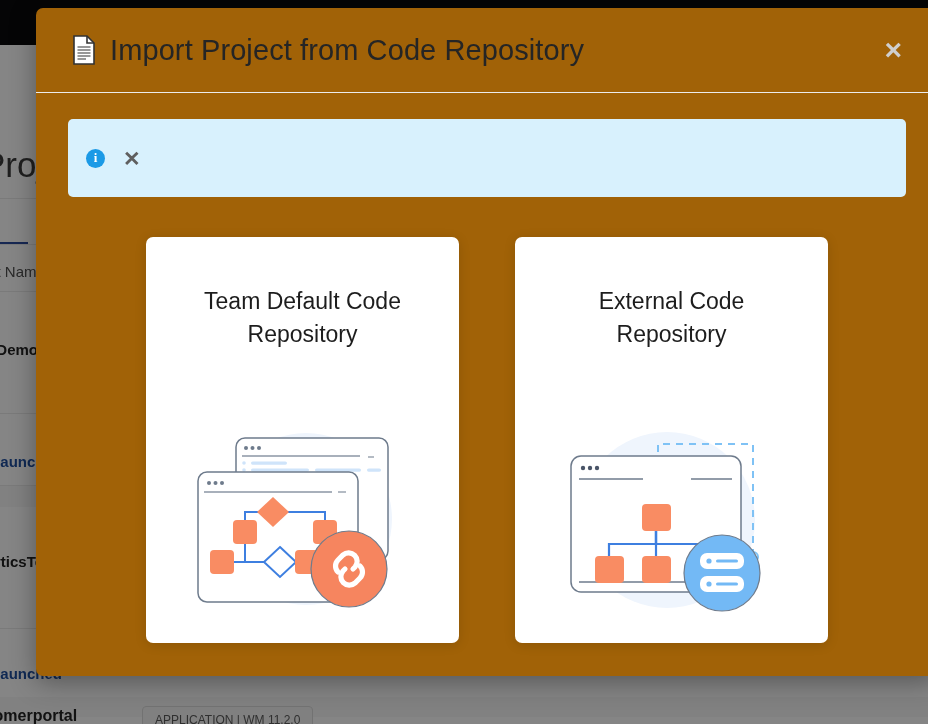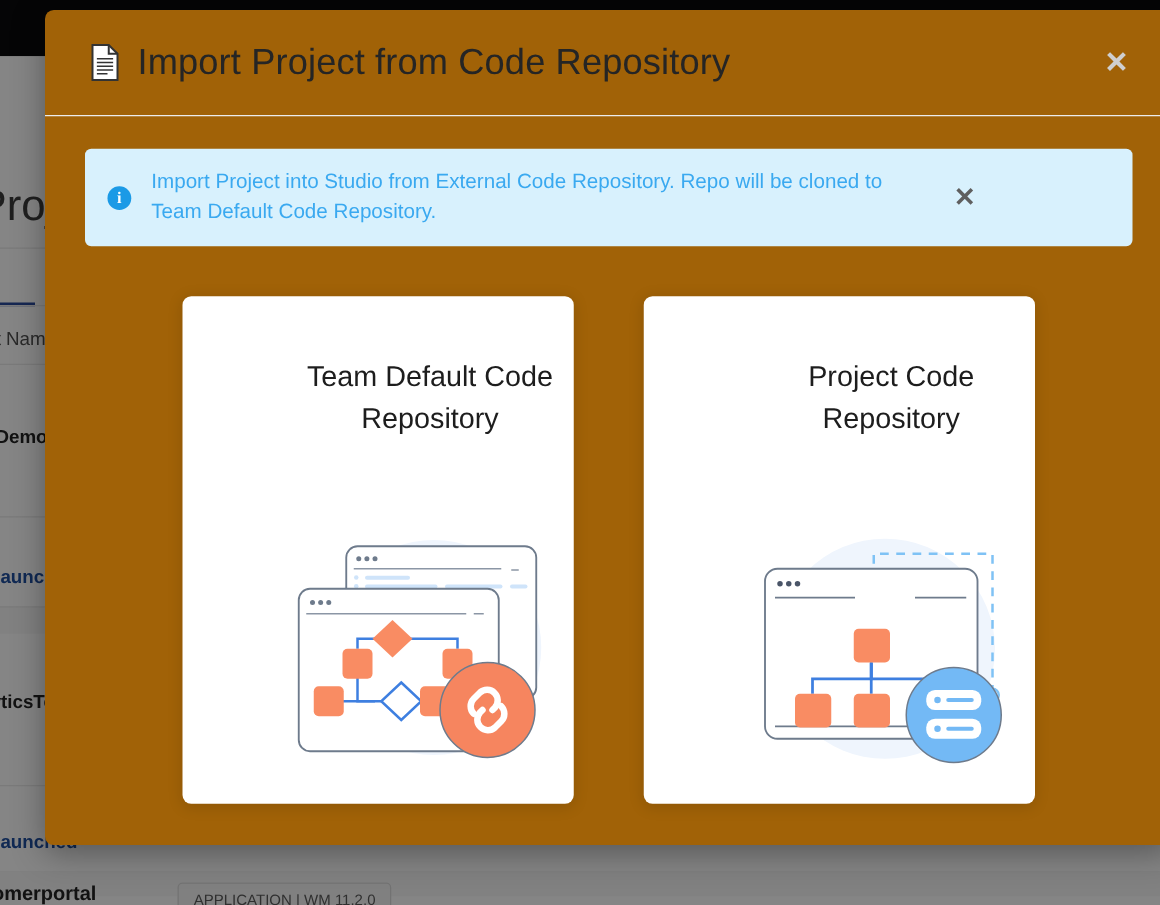--- a/index.html
+++ b/index.html
@@ -194,21 +194,21 @@
   }
   .option-card {
     width: 313px;
     height: 406px;
     background: #fff;
     border-radius: 7px;
     box-shadow: 0 2px 12px rgba(0,0,0,0.13);
     cursor: pointer;
     display: flex;
     flex-direction: column;
-    align-items: flex-end;
+    align-items: center;
     padding-top: 48px;
     transition: box-shadow .15s;
   }
   .option-title {
     font-size: 23px;
     color: #1d1d1d;
     text-align: center;
     line-height: 1.45;
     width: 230px;
     font-weight: normal;
@@ -279,21 +279,20 @@
       </svg>
     </span>
     <h1 class="modal-title">Import Project from Code Repository</h1>
     <button class="modal-close">×</button>
   </div>
 
   <div class="modal-body">
 
     <div class="info-banner">
       <span class="info-icon">i</span>
-      <div class="info-text">Import Project into Studio from External Code Repository. Repo will be cloned to Team Default Code Repository.</div>
       <button class="banner-close">✕</button>
     </div>
 
     <div class="cards">
 
       <div class="option-card">
         <div class="option-title">Team Default Code Repository</div>
         <div class="illus">
           <svg width="230" height="205" viewBox="0 0 230 205">
             <circle cx="118" cy="103" r="86" fill="#EFF5FD"></circle>
@@ -341,21 +340,21 @@
             <circle cx="161" cy="153" r="38" fill="#F6855F" stroke="#6E7B8C" stroke-width="1.2"></circle>
             <g transform="translate(161,153)" fill="none" stroke="#fff" stroke-width="5.2" stroke-linecap="round">
               <path d="M-11 3 a8.5 8.5 0 0 1 0 -12 l5 -5 a8.5 8.5 0 0 1 12 12 l-2 2"></path>
               <path d="M11 -3 a8.5 8.5 0 0 1 0 12 l-5 5 a8.5 8.5 0 0 1 -12 -12 l2 -2"></path>
             </g>
           </svg>
         </div>
       </div>
 
       <div class="option-card">
-        <div class="option-title">Project Code Repository</div>
+        <div class="option-title">External Code Repository</div>
         <div class="illus">
           <svg width="230" height="205" viewBox="0 0 230 205">
             <circle cx="110" cy="104" r="88" fill="#EFF5FD"></circle>
 
             <g stroke="#7FC2F5" stroke-width="2" fill="none" stroke-dasharray="7 6">
               <path d="M101 62 V28 H196 V138"></path>
             </g>
             <circle cx="101" cy="64" r="5" fill="#fff" stroke="#7FC2F5" stroke-width="2"></circle>
             <circle cx="196" cy="141" r="5" fill="#fff" stroke="#7FC2F5" stroke-width="2"></circle>
 

